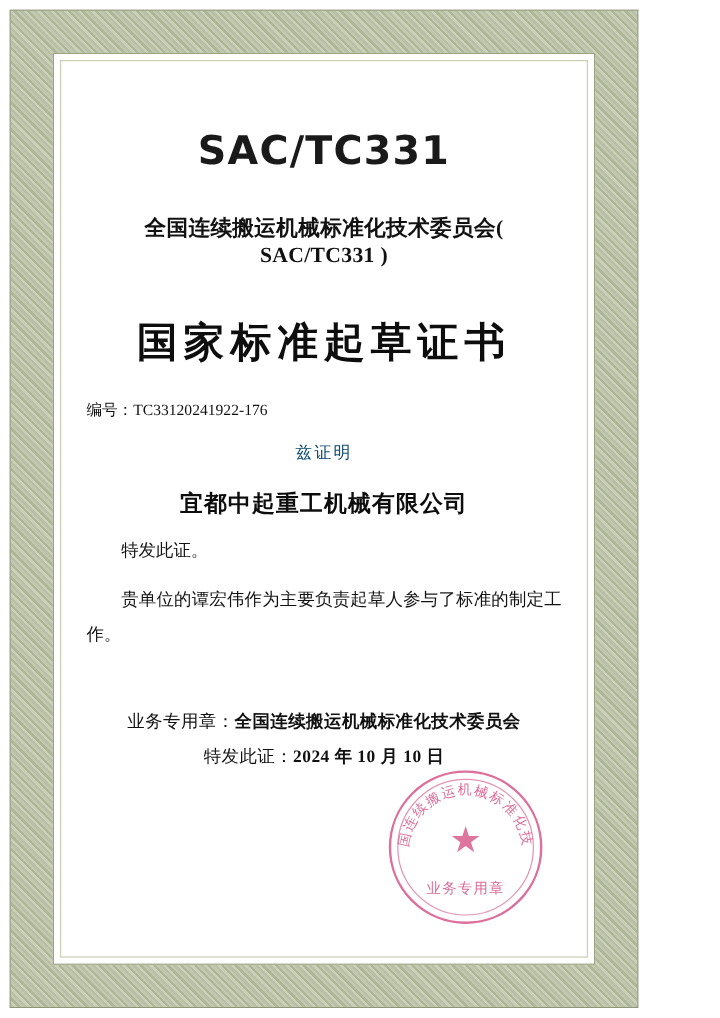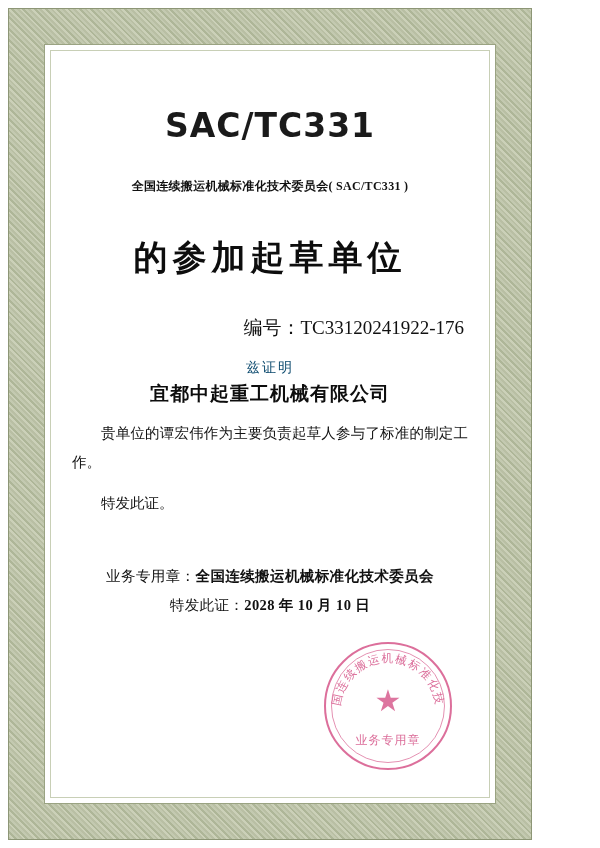--- a/index.html
+++ b/index.html
@@ -77,54 +77,53 @@
     font-family: "DejaVu Sans", sans-serif;
     font-weight: bold;
     font-size: 33px;
     letter-spacing: 1px;
     color: #1a1a1a;
   }
 
   .org-name {
     text-align: center;
     margin-top: 33px;
-    font-size: 12px;
+    font-size: 18px;
     font-weight: bold;
     color: #111111;
     letter-spacing: 0.3px;
   }
 
   .cert-title {
     text-align: center;
     margin-top: 40px;
     font-size: 34px;
     font-weight: bold;
     letter-spacing: 5px;
     color: #0d0d0d;
   }
 
   .cert-number {
-    text-align: right;
-    margin-top: 34px;
-    font-size: 19px;
+    margin-top: 24px;
+    font-size: 13px;
     color: #111111;
     padding-right: 4px;
   }
 
   .hereby {
     text-align: center;
     margin-top: 18px;
     font-size: 14px;
     color: #0c4a6e;
     letter-spacing: 2px;
   }
 
   .company {
     text-align: center;
-    margin-top: 4px;
+    margin-top: 20px;
     font-size: 19px;
     font-weight: bold;
     color: #0d0d0d;
     letter-spacing: 1px;
   }
 
   .para {
     margin-top: 22px;
     font-size: 14.5px;
     line-height: 2.0;
@@ -216,34 +215,34 @@
   <div class="frame-outer"></div>
   <div class="frame-inner-line"></div>
   <div class="frame-inner-line2"></div>
 
   <div class="content">
 
     <div class="logo">SAC/TC331</div>
 
     <div class="org-name">全国连续搬运机械标准化技术委员会( SAC/TC331 )</div>
 
-    <div class="cert-title">的参加起草单位</div>
+    <div class="cert-title">国家标准起草证书</div>
 
     <div class="cert-number"><span>编号：</span><span>TC33120241922-176</span></div>
 
     <div class="hereby">兹证明</div>
 
     <div class="company">宜都中起重工机械有限公司</div>
 
+    <div class="para p3">特发此证。</div>
     <div class="para p2">贵单位的谭宏伟作为主要负责起草人参与了标准的制定工作。</div>
-    <div class="para p3">特发此证。</div>
 
     <div class="footer">
       <div class="row"><span class="label">业务专用章：</span><span class="value">全国连续搬运机械标准化技术委员会</span></div>
-      <div class="row"><span class="label">特发此证：</span><span class="value">2028 年 10 月 10 日</span></div>
+      <div class="row"><span class="label">特发此证：</span><span class="value">2024 年 10 月 10 日</span></div>
     </div>
 
   </div>
 
   <div class="stamp">
     <div class="ring"></div>
     <div class="ring2"></div>
     <div class="arc-text">
       <svg viewBox="0 0 128 128">
         <defs>

